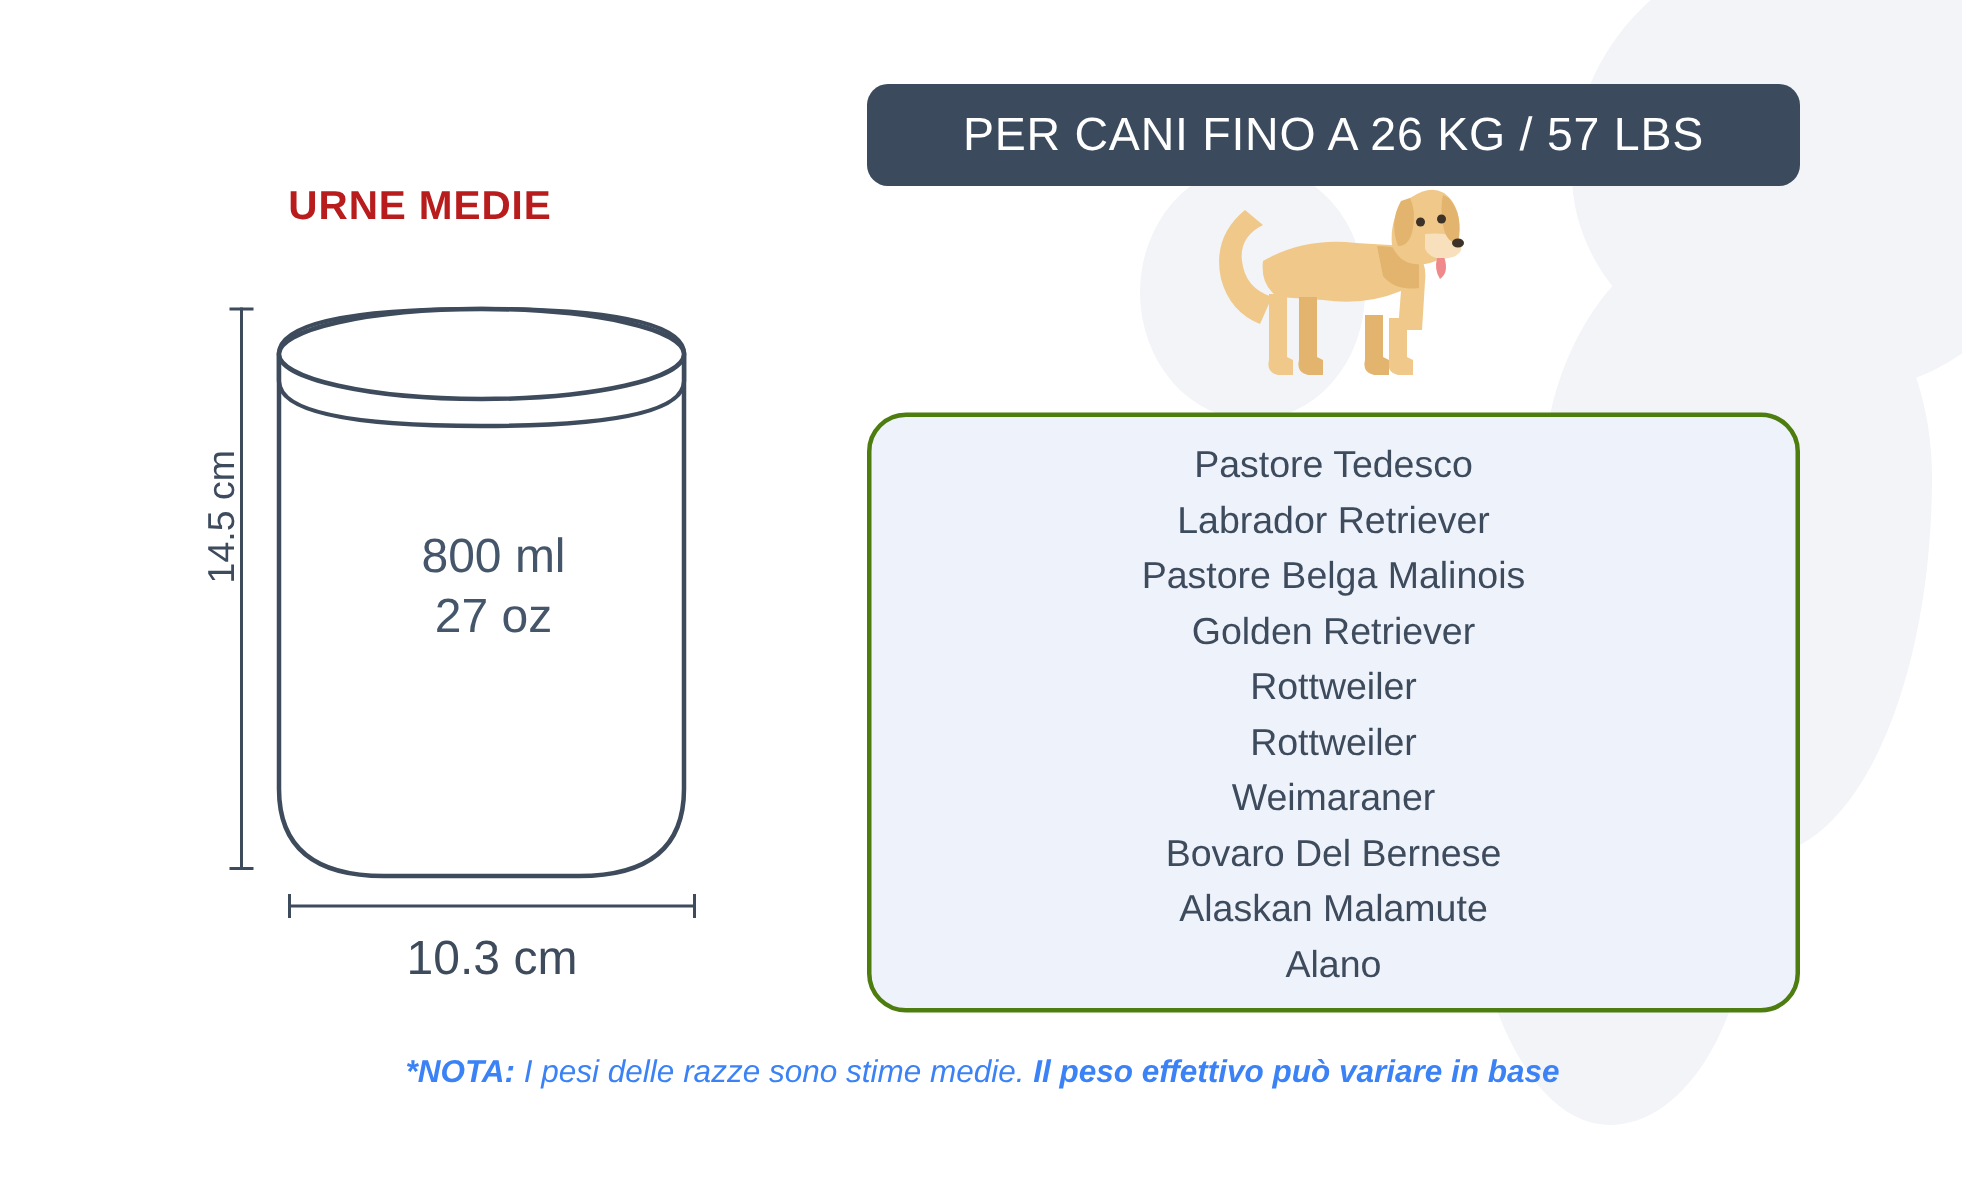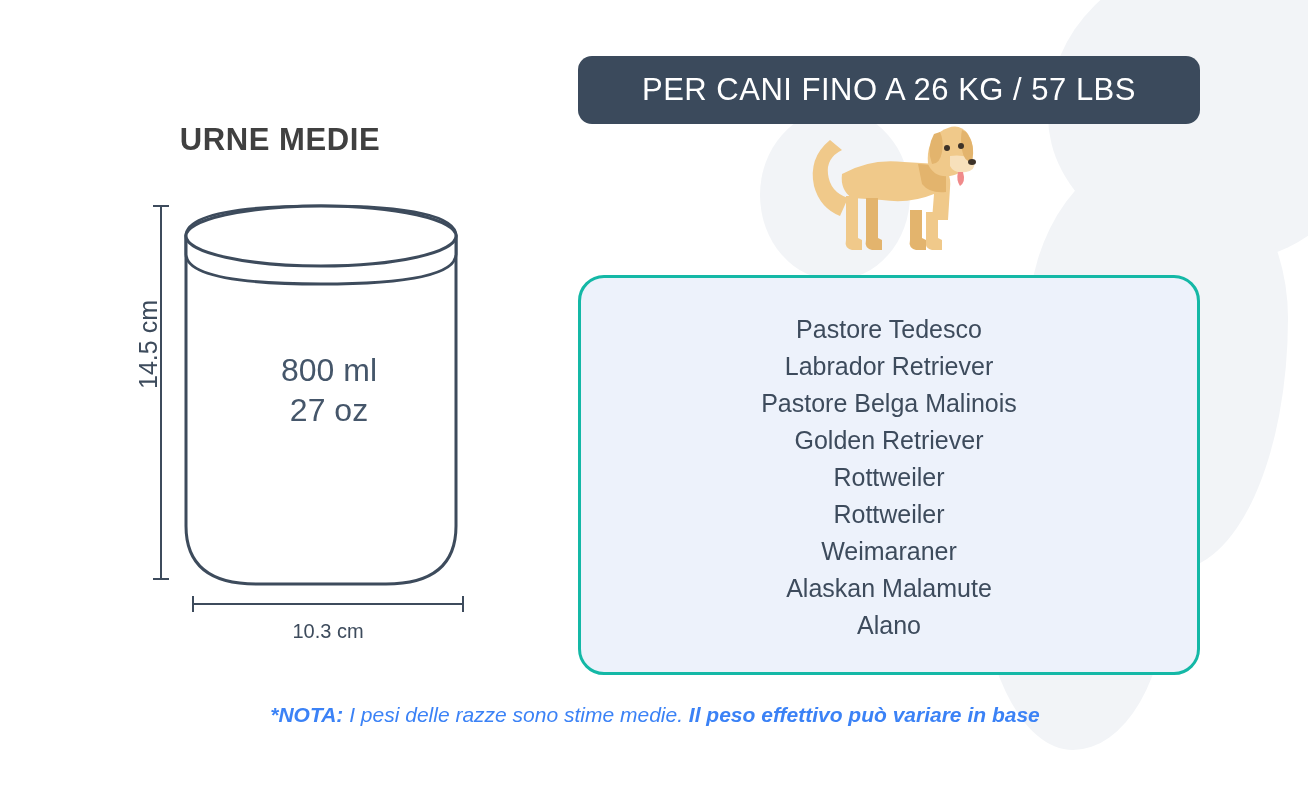--- a/index.html
+++ b/index.html
@@ -55,24 +55,24 @@
   .left-panel {
     position: absolute;
     left: 0; top: 0;
     width: 560px; height: 788px;
   }
   .urn-title {
     position: absolute;
     left: 0; top: 122px;
     width: 560px;
     text-align: center;
-    font-size: 31px;
+    font-size: 27px;
     font-weight: bold;
     letter-spacing: 0.6px;
-    color: #404040;
+    color: #b91c1c;
   }
 
   .vline {
     position: absolute;
     left: 160px; top: 205px;
     width: 2px; height: 375px;
     background: #3d4b5c;
   }
   .vline::before, .vline::after {
     content: "";
@@ -109,21 +109,21 @@
     background: #3d4b5c;
   }
   .hline::before { left: 0; }
   .hline::after { right: 0; }
 
   .hlabel {
     position: absolute;
     left: 192px; top: 620px;
     width: 272px;
     text-align: center;
-    font-size: 20px;
+    font-size: 32px;
     color: #3d4b5c;
   }
 
   .urn-svg {
     position: absolute;
     left: 176px; top: 196px;
   }
   .urn-vol {
     position: absolute;
     left: 186px; top: 350px;
@@ -155,21 +155,21 @@
     position: absolute;
     left: 800px; top: 112px;
     z-index: 3;
   }
 
   .breed-box {
     position: absolute;
     left: 578px; top: 275px;
     width: 622px; height: 400px;
     background: #edf2fb;
-    border: 3px solid #14b8a6;
+    border: 3px solid #4d7c0f;
     border-radius: 26px;
     z-index: 2;
     display: flex;
     flex-direction: column;
     align-items: center;
     justify-content: center;
     padding-top: 4px;
     box-sizing: border-box;
   }
   .breed {
@@ -260,20 +260,21 @@
     </svg>
 
     <div class="breed-box">
       <div class="breed">Pastore Tedesco</div>
       <div class="breed">Labrador Retriever</div>
       <div class="breed">Pastore Belga Malinois</div>
       <div class="breed">Golden Retriever</div>
       <div class="breed">Rottweiler</div>
       <div class="breed">Rottweiler</div>
       <div class="breed">Weimaraner</div>
+      <div class="breed">Bovaro Del Bernese</div>
       <div class="breed">Alaskan Malamute</div>
       <div class="breed">Alano</div>
     </div>
 
     <div class="note">
       <span><b>*NOTA: </b><span>I pesi delle razze sono stime medie. </span><b>Il peso effettivo può variare in base</b></span>
       <br>
     </div>
 
   </div>

